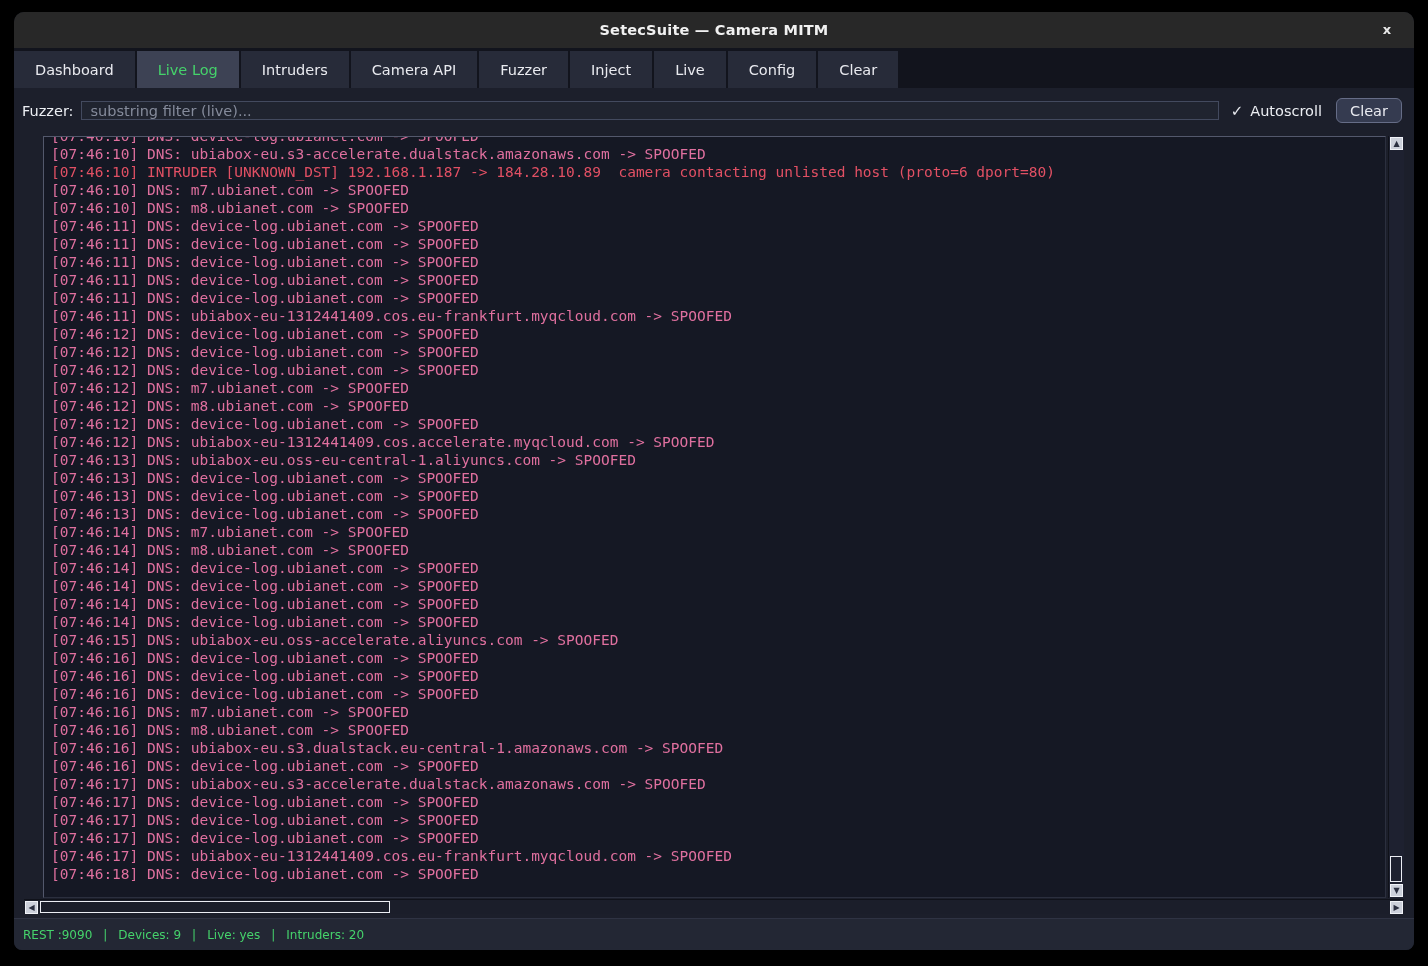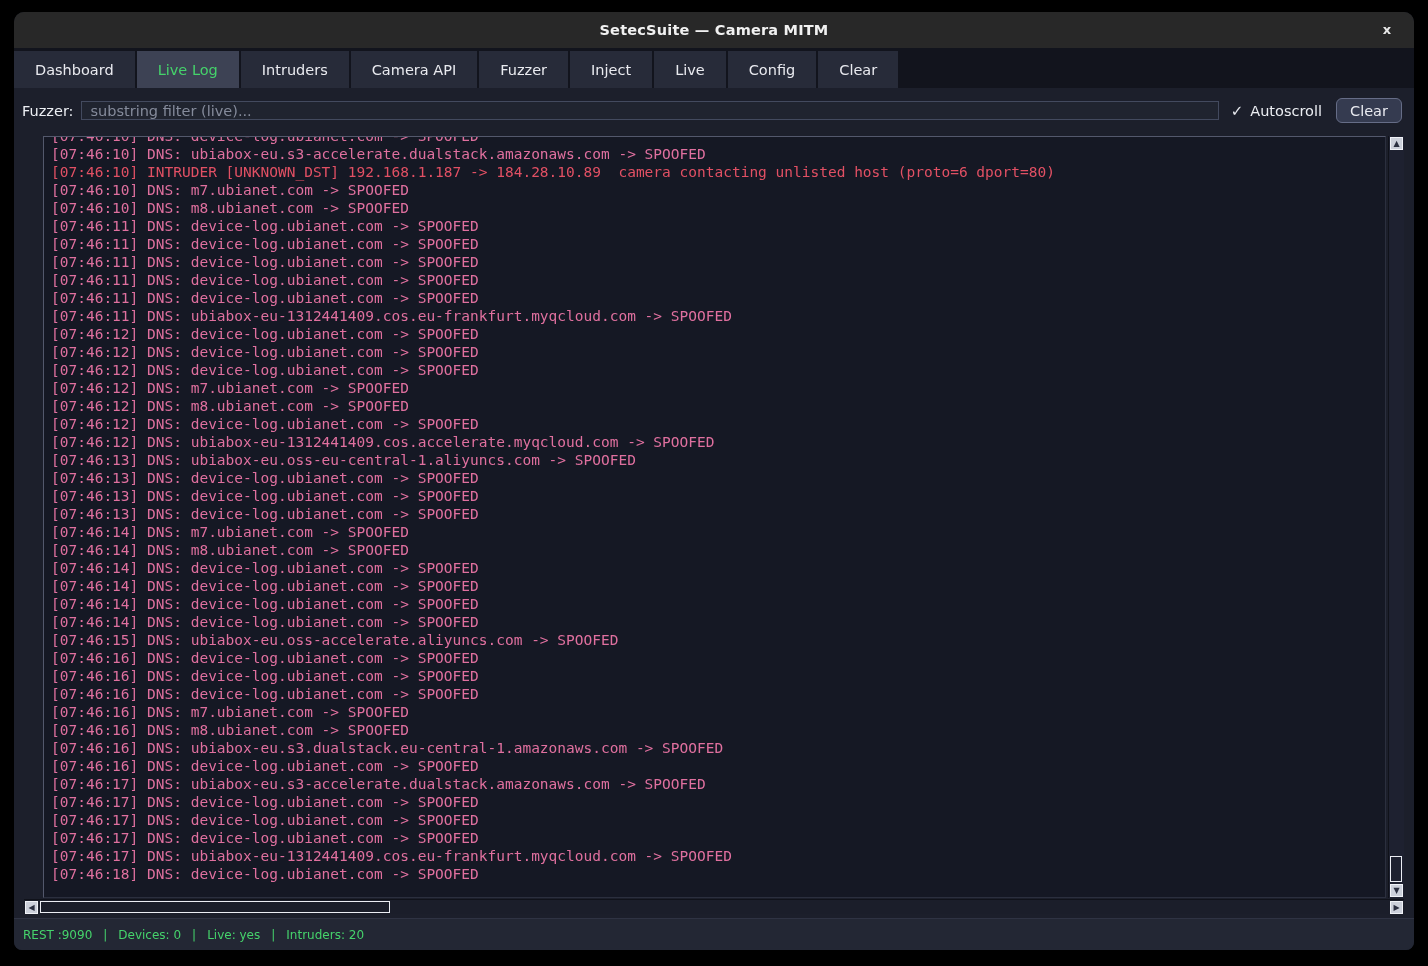--- a/index.html
+++ b/index.html
@@ -138,20 +138,20 @@
     <div class="hsb">
       <div class="sb-btn left">◀</div>
       <div class="hthumb"></div>
       <div class="sb-btn right">▶</div>
     </div>
   </div>
 
   <div class="statusbar" id="statusbar">
       <span class="status-item">REST :9090</span>
       <span class="sep">|</span>
-      <span class="status-item">Devices: 0</span>
+      <span class="status-item">Devices: 9</span>
       <span class="sep">|</span>
       <span class="status-item">Live: yes</span>
       <span class="sep">|</span>
       <span class="status-item">Intruders: 20</span>
     </div>
 
 </div>
 
 </body></html>

